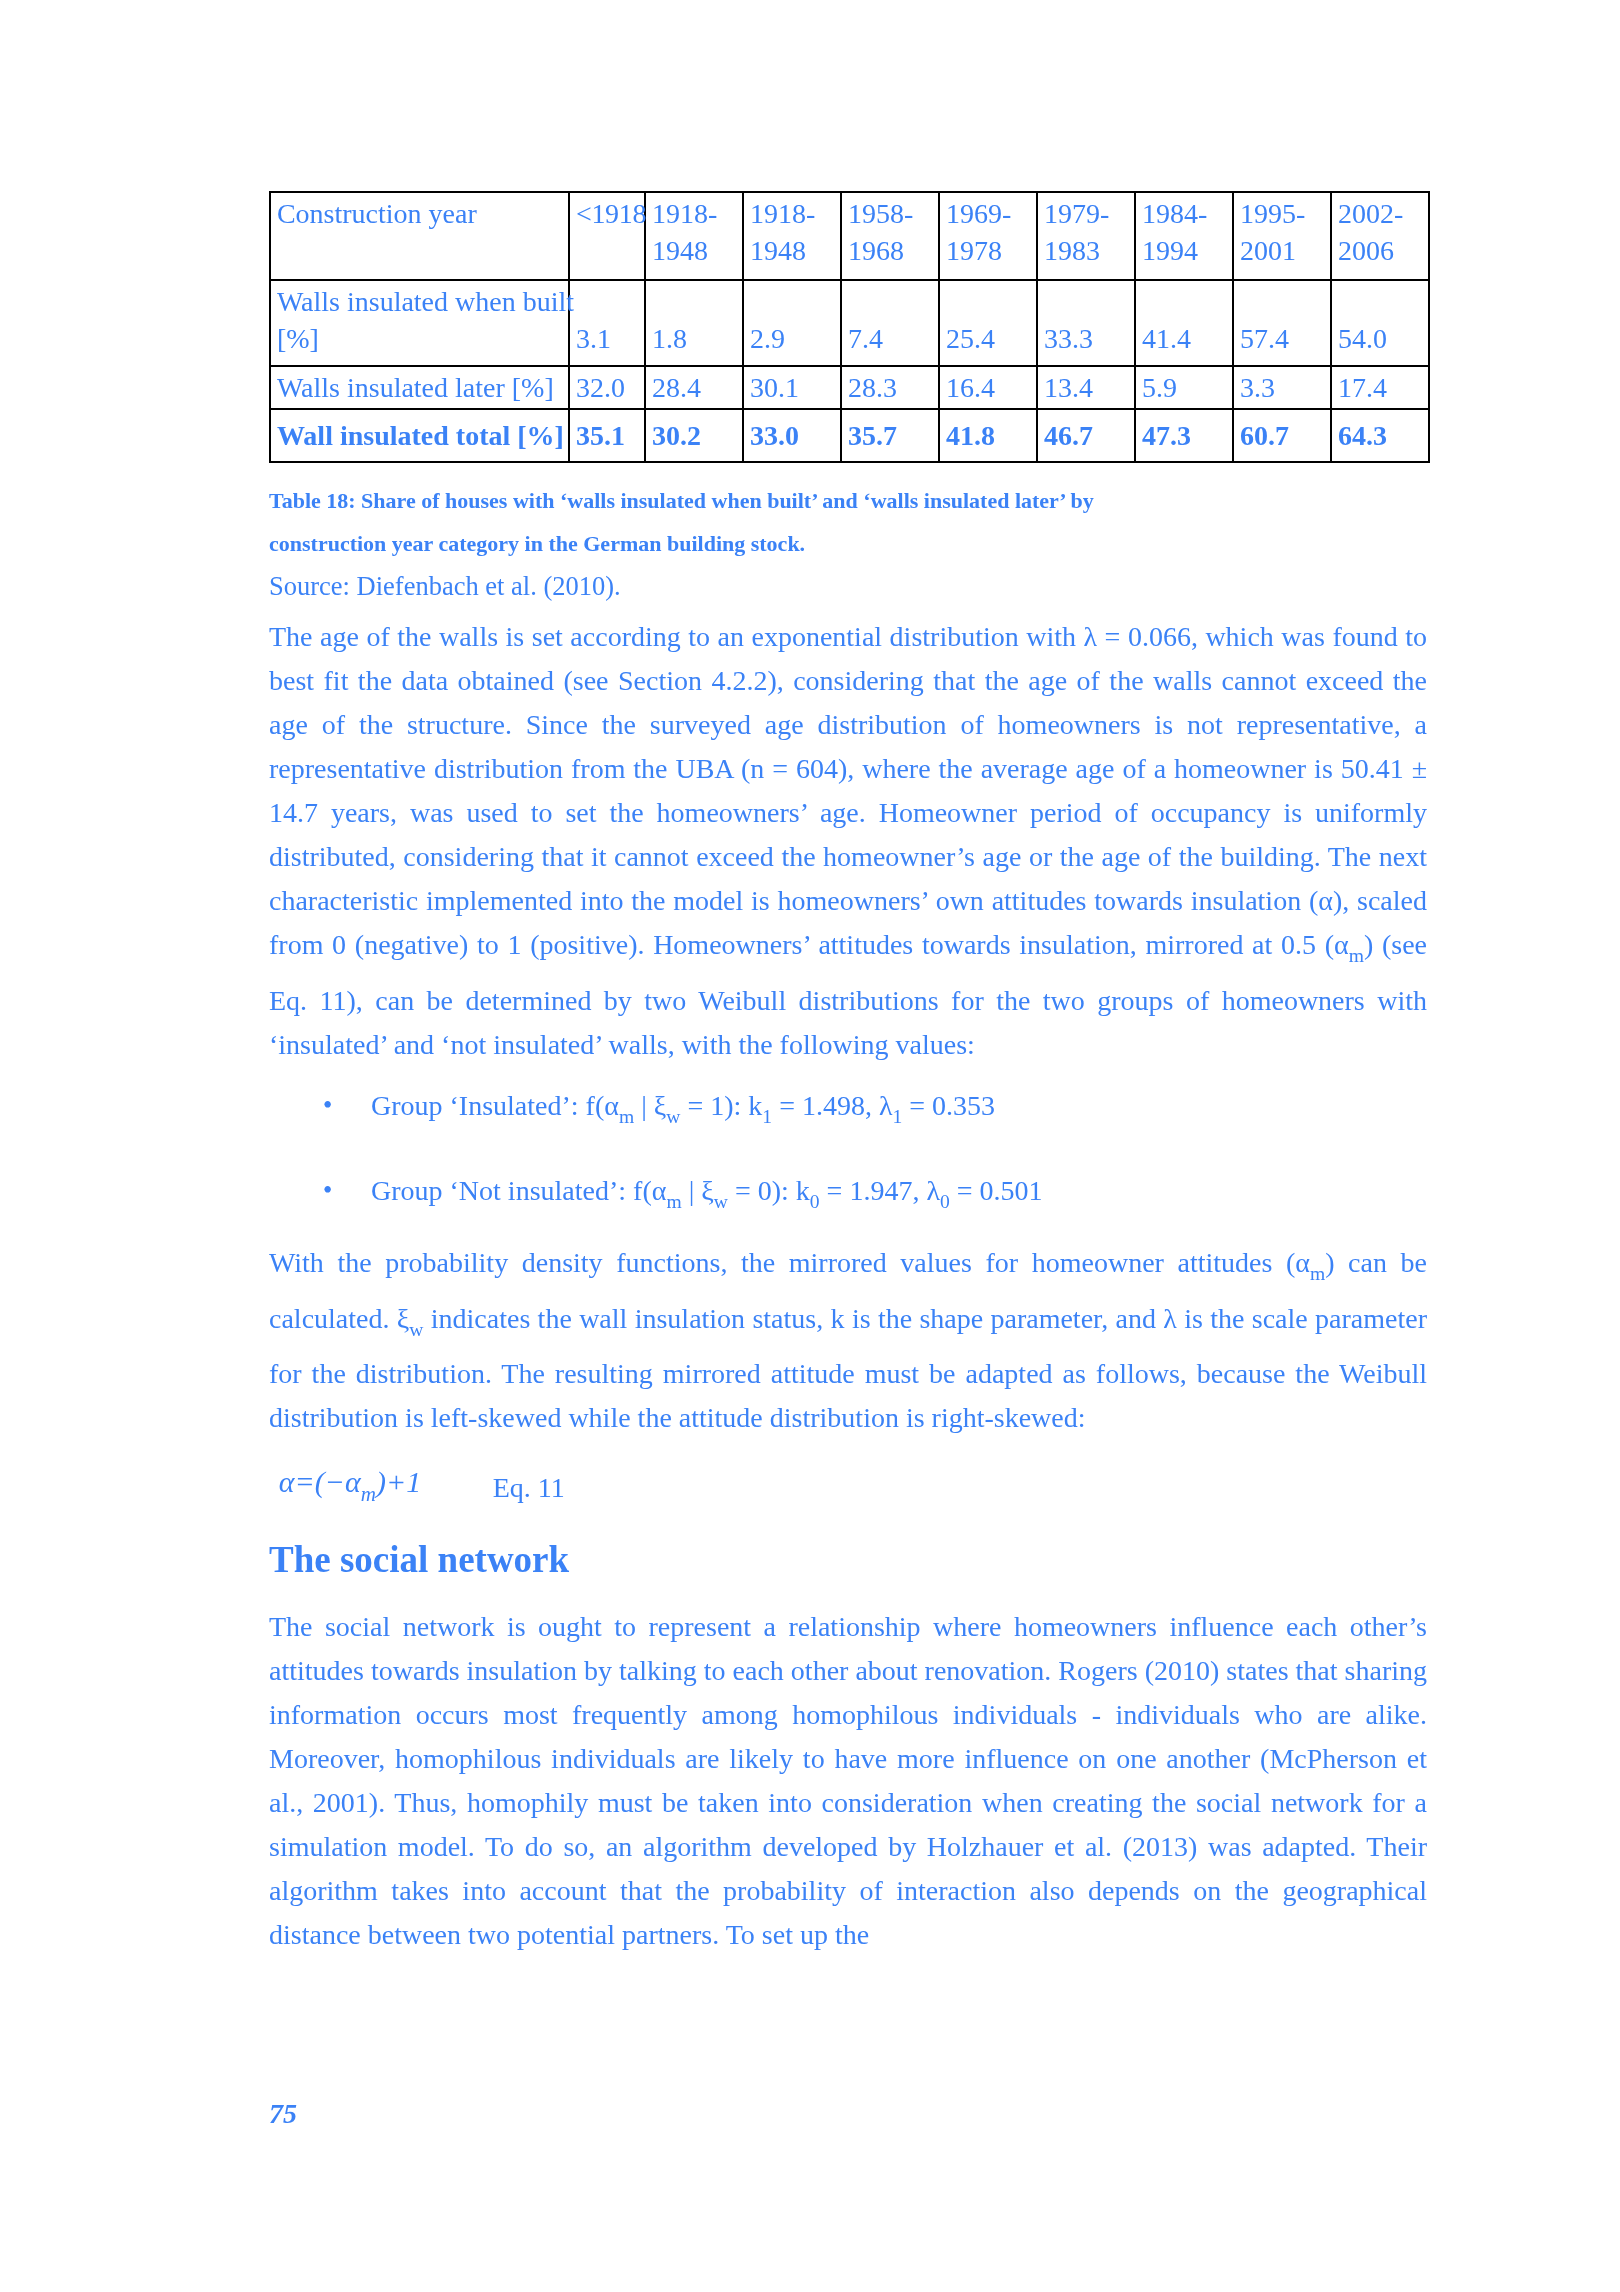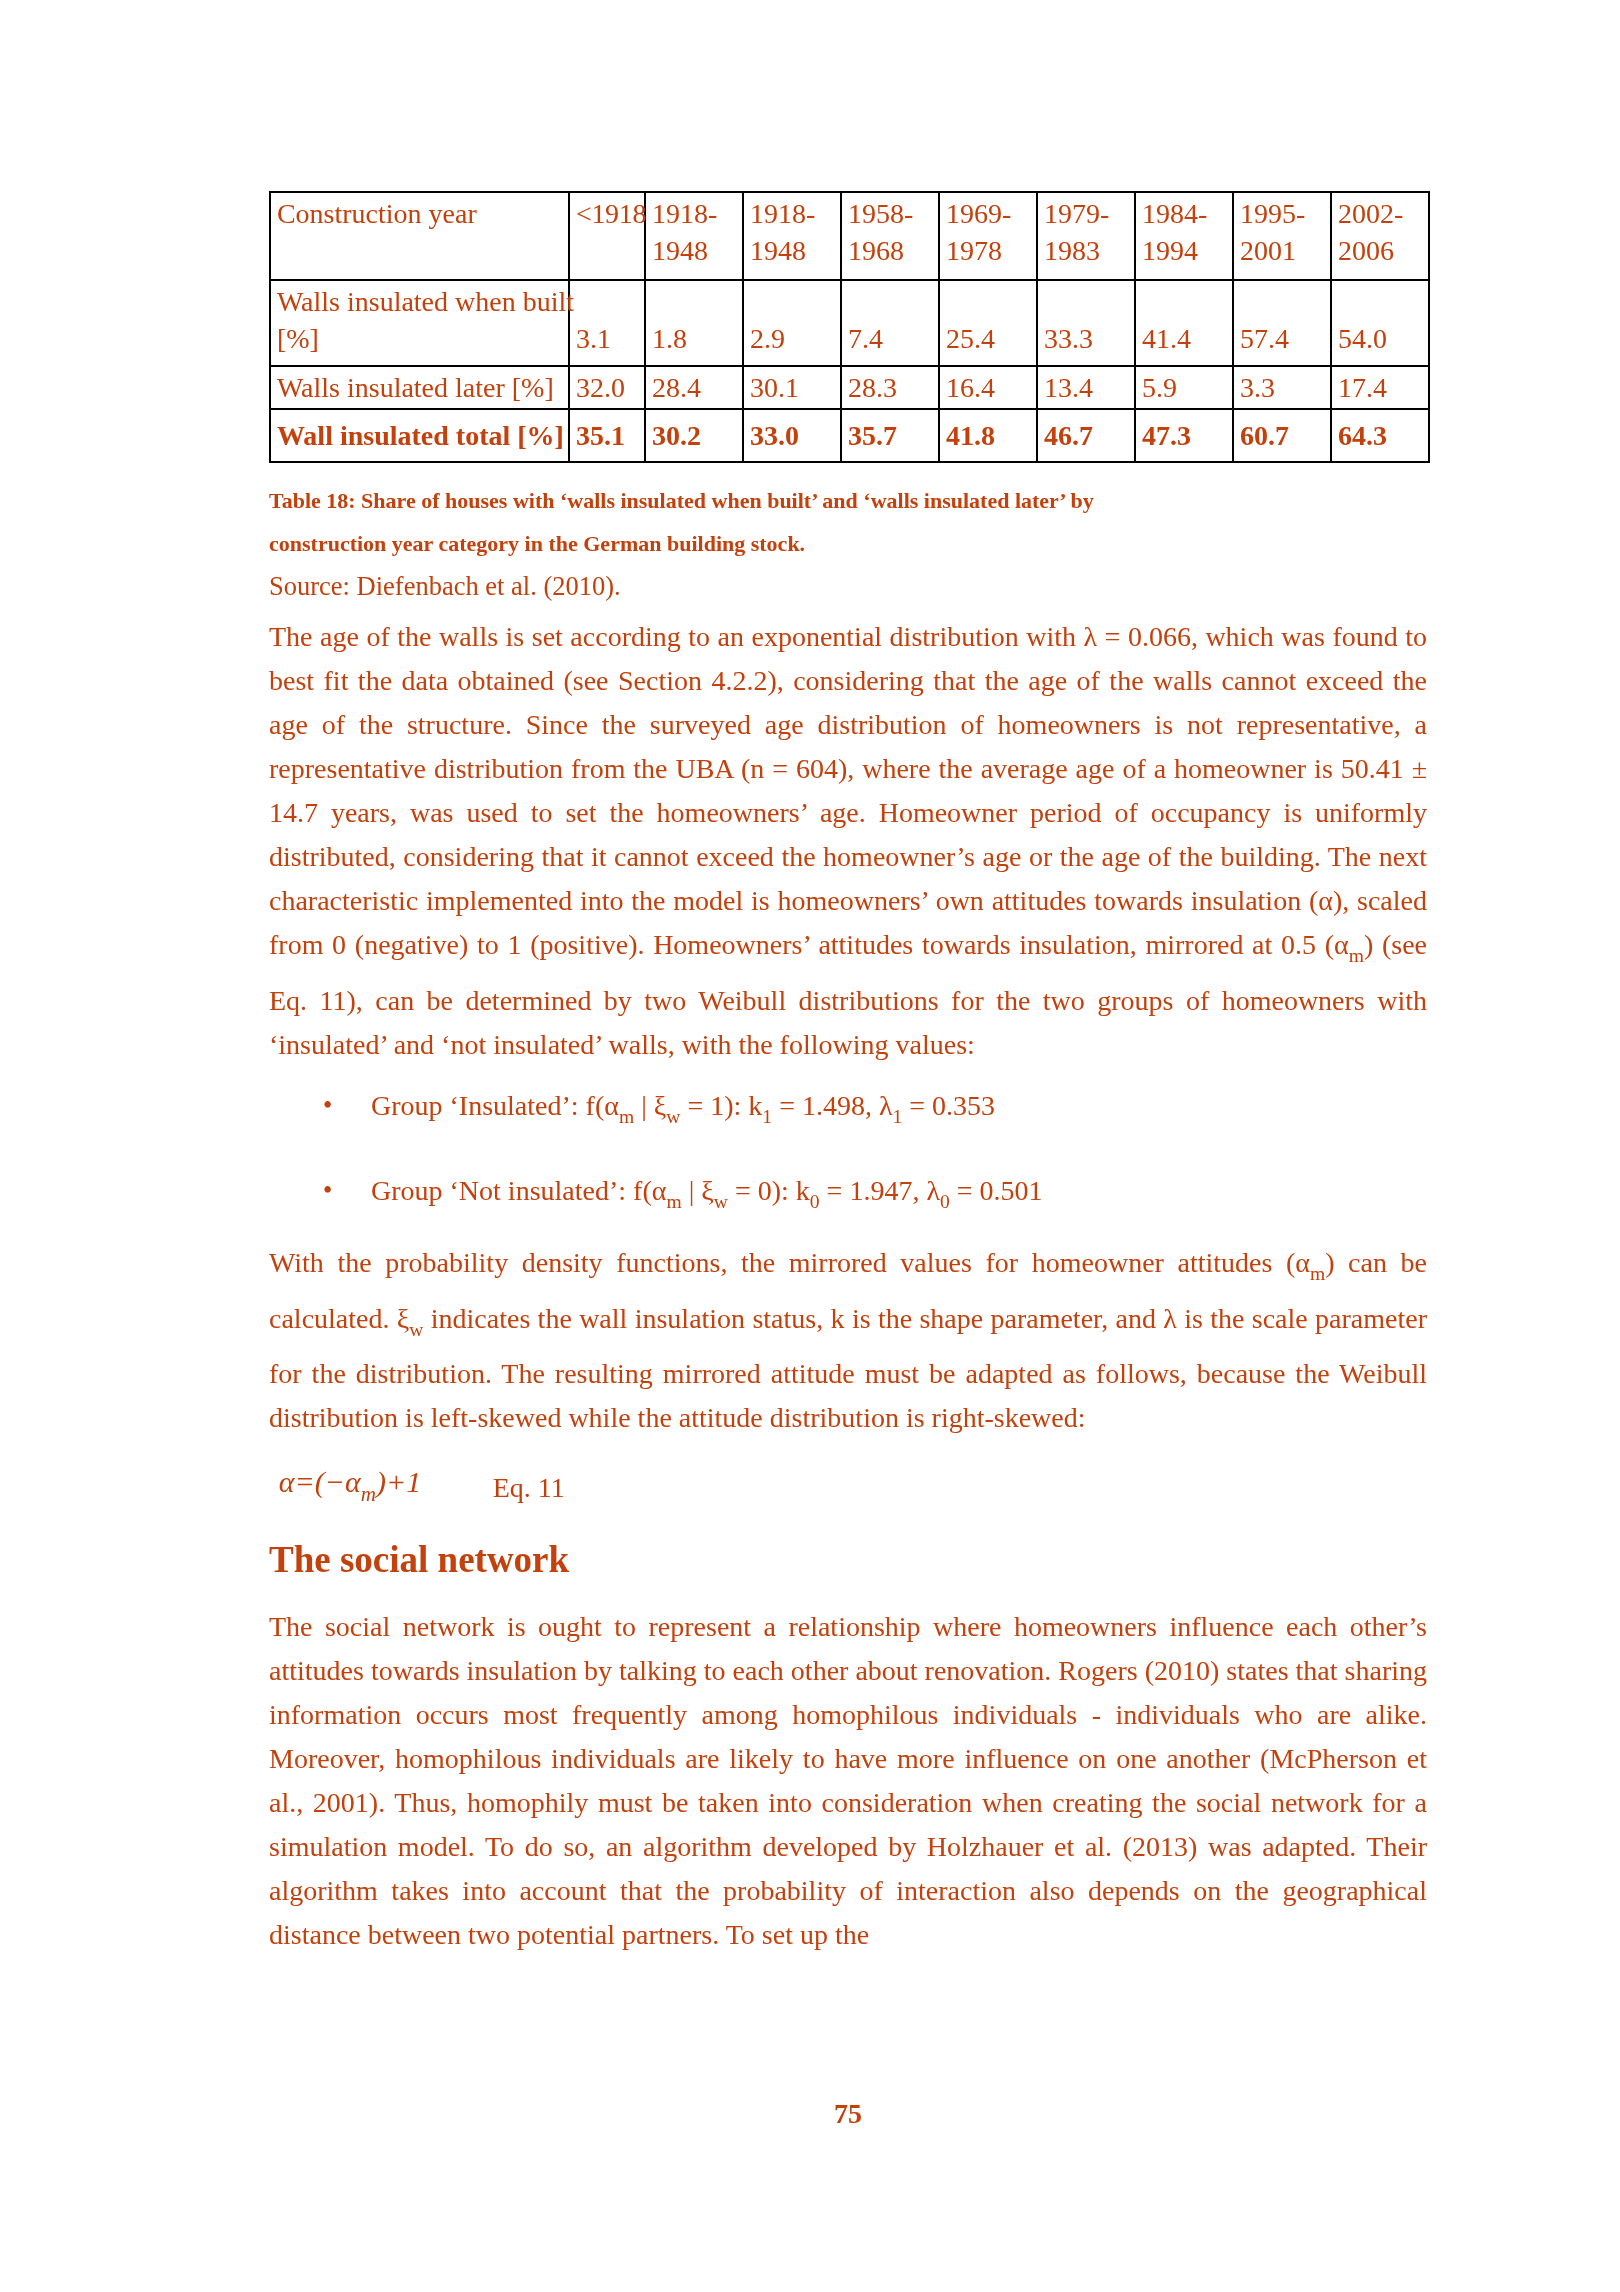--- a/index.html
+++ b/index.html
@@ -2,21 +2,21 @@
 <html><head>
 <meta charset="utf-8">
 <style>
   * { margin: 0; padding: 0; box-sizing: border-box; }
   html, body { background: #ffffff; }
   .page {
     position: relative;
     width: 1620px;
     height: 2293px;
     background: #ffffff;
-    color: #c2410c;
+    color: #3b82f6;
     font-family: "Liberation Serif", serif;
     overflow: hidden;
   }
   .content {
     position: absolute;
     left: 269px;
     top: 191px;
     width: 1158px;
   }
 
@@ -109,23 +109,23 @@
     font-weight: bold;
   }
   .p3 { margin-top: 23.5px; }
 
   
   .footer {
     position: absolute;
     top: 2098px;
     left: 269px;
     width: 1158px;
-    text-align: center;
     font-weight: bold;
     font-size: 28px;
+    font-style: italic;
   }
 
   
   .sub {
     font-size: 0.70em;
     vertical-align: -0.42em;
   }
   .it { font-style: italic; }
 </style>
 </head>

